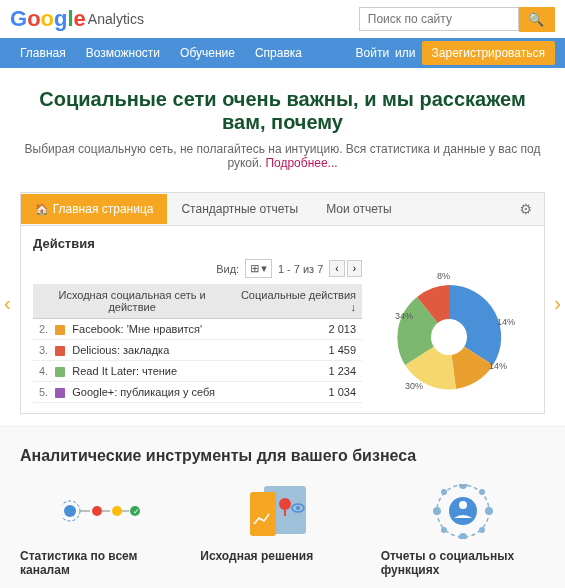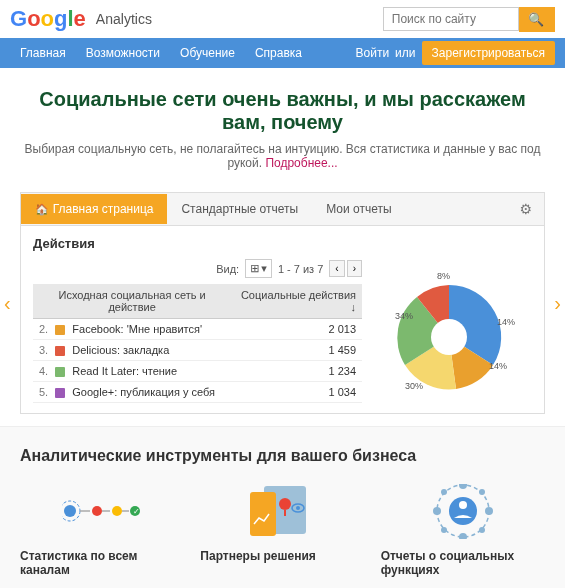--- a/index.html
+++ b/index.html
@@ -1,30 +1,30 @@
 <!DOCTYPE html>
 <html><head>
   <meta charset="utf-8">
   <style>
     * { margin: 0; padding: 0; box-sizing: border-box; }
     body { font-family: Arial, sans-serif; width: 565px; font-size: 12px; background: #fff; overflow-x: hidden; }
 
     
     .top-header { display: flex; align-items: center; justify-content: space-between; padding: 6px 10px; background: #fff; }
-    .logo { display: flex; align-items: center; gap: 8px; }
+    .logo { display: flex; align-items: center; gap: 0; }
     .logo-google { font-size: 22px; font-weight: bold; }
     .logo-g { color: #4285F4; }
     .logo-o1 { color: #EA4335; }
     .logo-o2 { color: #FBBC05; }
     .logo-g2 { color: #4285F4; }
     .logo-l { color: #34A853; }
     .logo-e { color: #EA4335; }
     .logo-analytics { font-size: 14px; color: #555; margin-left: 2px; }
     .search-bar { display: flex; align-items: center; }
-    .search-input { border: 1px solid #ccc; padding: 4px 8px; font-size: 12px; width: 136px; outline: none; }
+    .search-input { border: 1px solid #ccc; padding: 4px 8px; font-size: 12px; width: 160px; outline: none; }
     .search-btn { background: #f5a623; border: none; padding: 5px 10px; cursor: pointer; color: #fff; font-size: 13px; }
 
     
     .main-nav { background: #4a90d9; display: flex; align-items: center; justify-content: space-between; padding: 0 10px; text-align: right; }
     .nav-left { display: flex; }
     .nav-item { color: #fff; padding: 8px 10px; font-size: 12px; cursor: pointer; text-decoration: none; }
     .nav-right { display: flex; align-items: center; gap: 6px; }
     .nav-login { color: #fff; font-size: 12px; cursor: pointer; }
     .nav-register { background: #f5a623; color: #fff; padding: 5px 10px; font-size: 12px; border-radius: 2px; cursor: pointer; }
 
@@ -255,21 +255,21 @@
 
           <circle cx="43" cy="20" r="6" fill="#EA4335"></circle>
           <line x1="43" y1="26" x2="43" y2="32" stroke="#EA4335" stroke-width="2"></line>
 
           <ellipse cx="56" cy="24" rx="6" ry="4" fill="none" stroke="#4a90d9" stroke-width="1.5"></ellipse>
           <circle cx="56" cy="24" r="2" fill="#4a90d9"></circle>
 
           <polyline points="12,40 17,34 22,37 27,30" stroke="#fff" stroke-width="1.5" fill="none"></polyline>
         </svg>
       </div>
-      <div class="feature-name">Партнеры решения</div>
+      <div class="feature-name">Исходная решения</div>
 
     </div>
 
     <div class="feature-item">
       <div class="feature-icon">
         <svg width="70" height="55" viewBox="0 0 70 55">
 
           <circle cx="35" cy="27" r="26" fill="none" stroke="#8ab4d4" stroke-width="1.5" stroke-dasharray="4,3"></circle>
 
           <circle cx="35" cy="1" r="4" fill="#8ab4d4"></circle>

